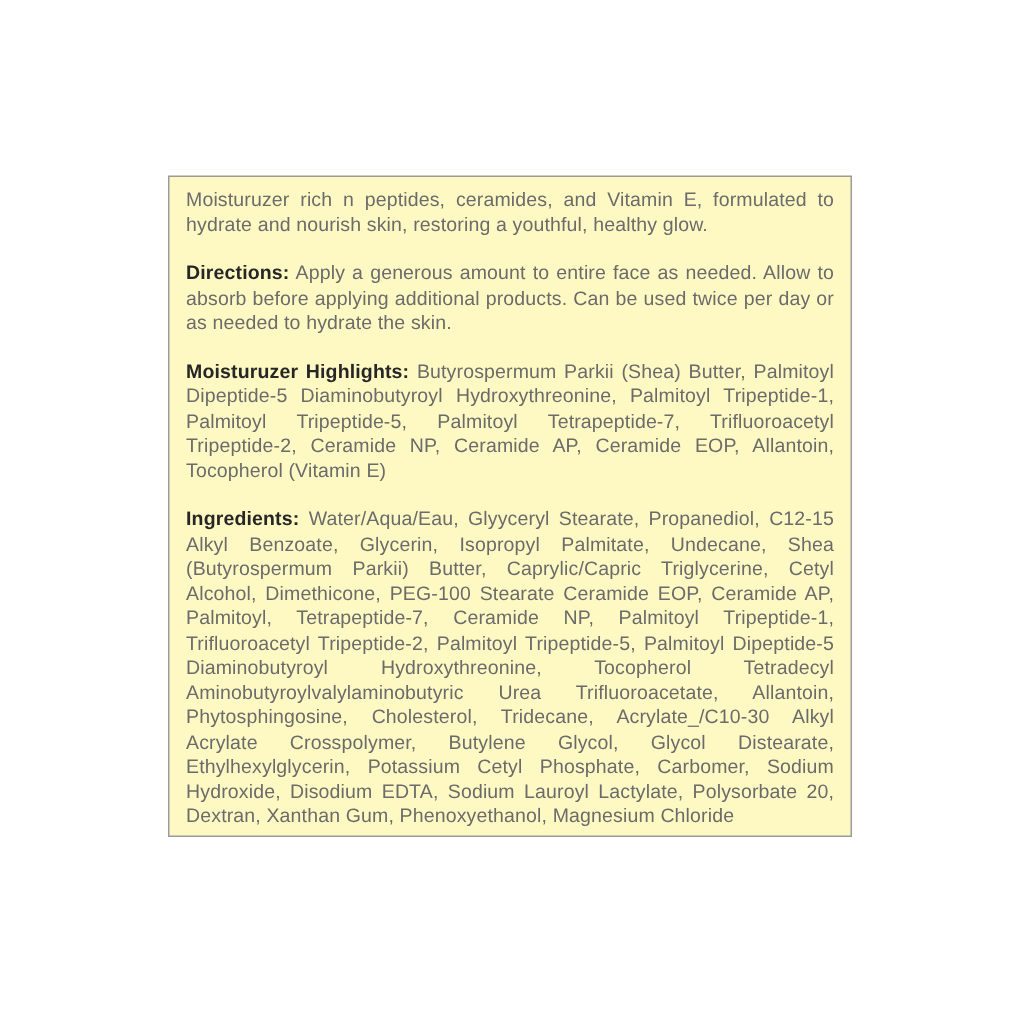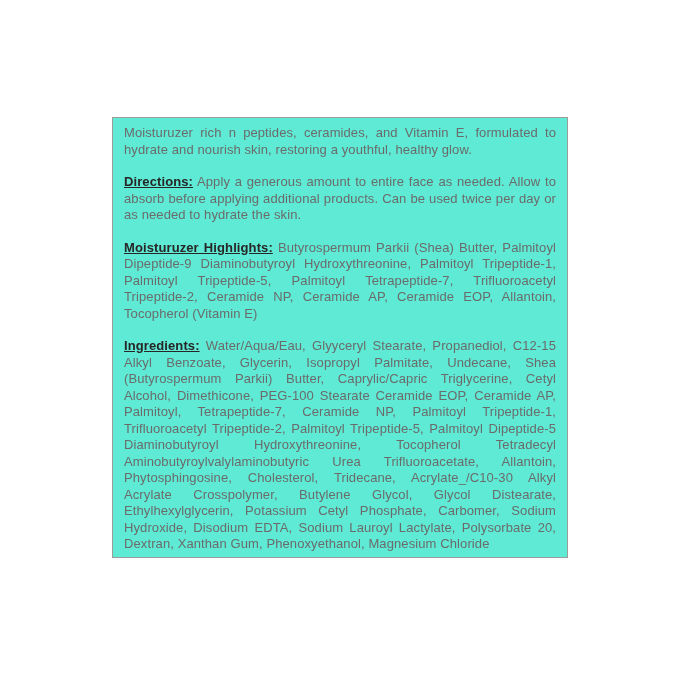--- a/index.html
+++ b/index.html
@@ -14,45 +14,44 @@
     font-family: "Liberation Sans", sans-serif;
   }
   .label-box {
     position: absolute;
     left: 112px;
     top: 117px;
     width: 456px;
     height: 441px;
     box-sizing: border-box;
     border: 1px solid #9b9b9b;
-    background: #5eead4;
+    background: #fef9c3;
     padding: 7px 11px;
     overflow: hidden;
   }
   .label-box p {
     margin: 0 0 16px 0;
     font-size: 13px;
     line-height: 16.5px;
     color: #6b6b6b;
     text-align: justify;
     letter-spacing: 0.1px;
   }
   .label-box p:last-child {
     margin-bottom: 0;
   }
   .label-box strong {
     color: #262626;
     font-weight: 700;
-    text-decoration: underline;
   }
 </style>
 </head>
 <body>
 
 <div class="label-box">
   <p><strong></strong><span>Moisturuzer rich n peptides, ceramides, and Vitamin E, formulated to hydrate and nourish skin, restoring a youthful, healthy glow.</span></p>
 
   <p><strong>Directions:</strong><span> Apply a generous amount to entire face as needed. Allow to absorb before applying additional products. Can be used twice per day or as needed to hydrate the skin.</span></p>
 
-  <p><strong>Moisturuzer Highlights:</strong><span> Butyrospermum Parkii (Shea) Butter, Palmitoyl Dipeptide-9 Diaminobutyroyl Hydroxythreonine, Palmitoyl Tripeptide-1, Palmitoyl Tripeptide-5, Palmitoyl Tetrapeptide-7, Trifluoroacetyl Tripeptide-2, Ceramide NP, Ceramide AP, Ceramide EOP, Allantoin, Tocopherol (Vitamin E)</span></p>
+  <p><strong>Moisturuzer Highlights:</strong><span> Butyrospermum Parkii (Shea) Butter, Palmitoyl Dipeptide-5 Diaminobutyroyl Hydroxythreonine, Palmitoyl Tripeptide-1, Palmitoyl Tripeptide-5, Palmitoyl Tetrapeptide-7, Trifluoroacetyl Tripeptide-2, Ceramide NP, Ceramide AP, Ceramide EOP, Allantoin, Tocopherol (Vitamin E)</span></p>
 
   <p><strong>Ingredients:</strong><span> Water/Aqua/Eau, Glyyceryl Stearate, Propanediol, C12-15 Alkyl Benzoate, Glycerin, Isopropyl Palmitate, Undecane, Shea (Butyrospermum Parkii) Butter, Caprylic/Capric Triglycerine, Cetyl Alcohol, Dimethicone, PEG-100 Stearate Ceramide EOP, Ceramide AP, Palmitoyl, Tetrapeptide-7, Ceramide NP, Palmitoyl Tripeptide-1, Trifluoroacetyl Tripeptide-2, Palmitoyl Tripeptide-5, Palmitoyl Dipeptide-5 Diaminobutyroyl Hydroxythreonine, Tocopherol Tetradecyl Aminobutyroylvalylaminobutyric Urea Trifluoroacetate, Allantoin, Phytosphingosine, Cholesterol, Tridecane, Acrylate_/C10-30 Alkyl Acrylate Crosspolymer, Butylene Glycol, Glycol Distearate, Ethylhexylglycerin, Potassium Cetyl Phosphate, Carbomer, Sodium Hydroxide, Disodium EDTA, Sodium Lauroyl Lactylate, Polysorbate 20, Dextran, Xanthan Gum, Phenoxyethanol, Magnesium Chloride</span></p>
 </div>
 
 </body></html>

